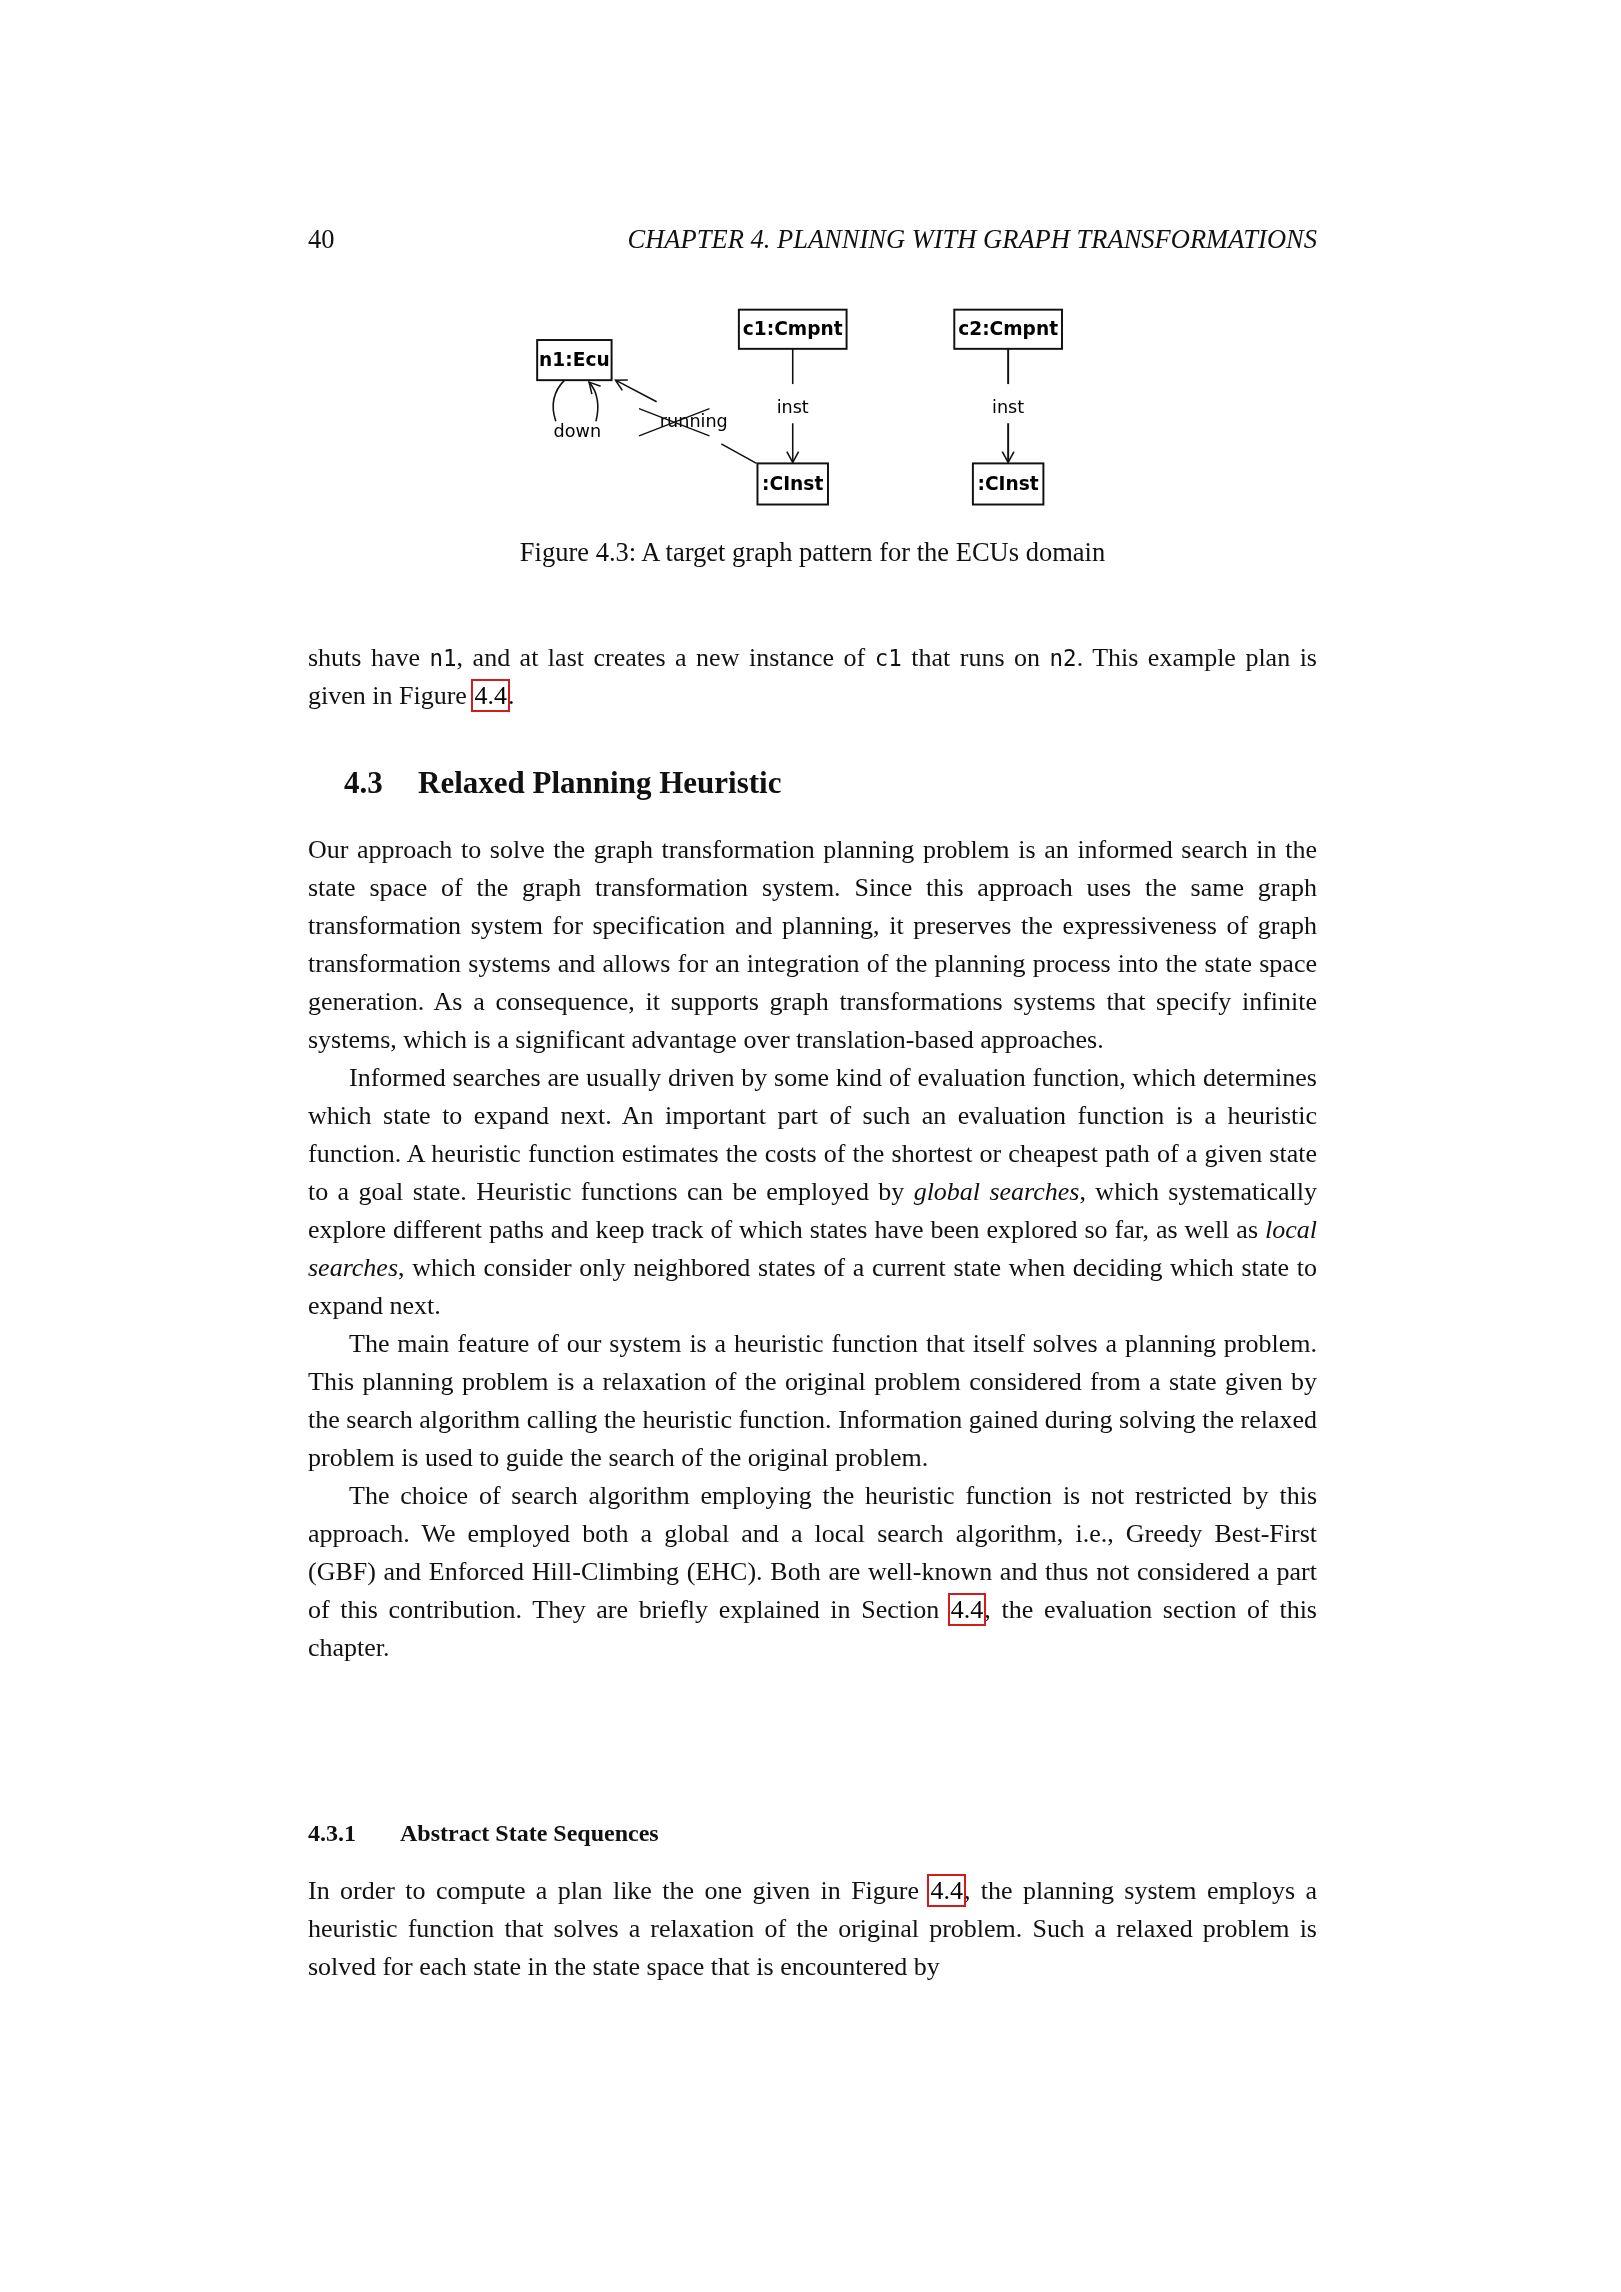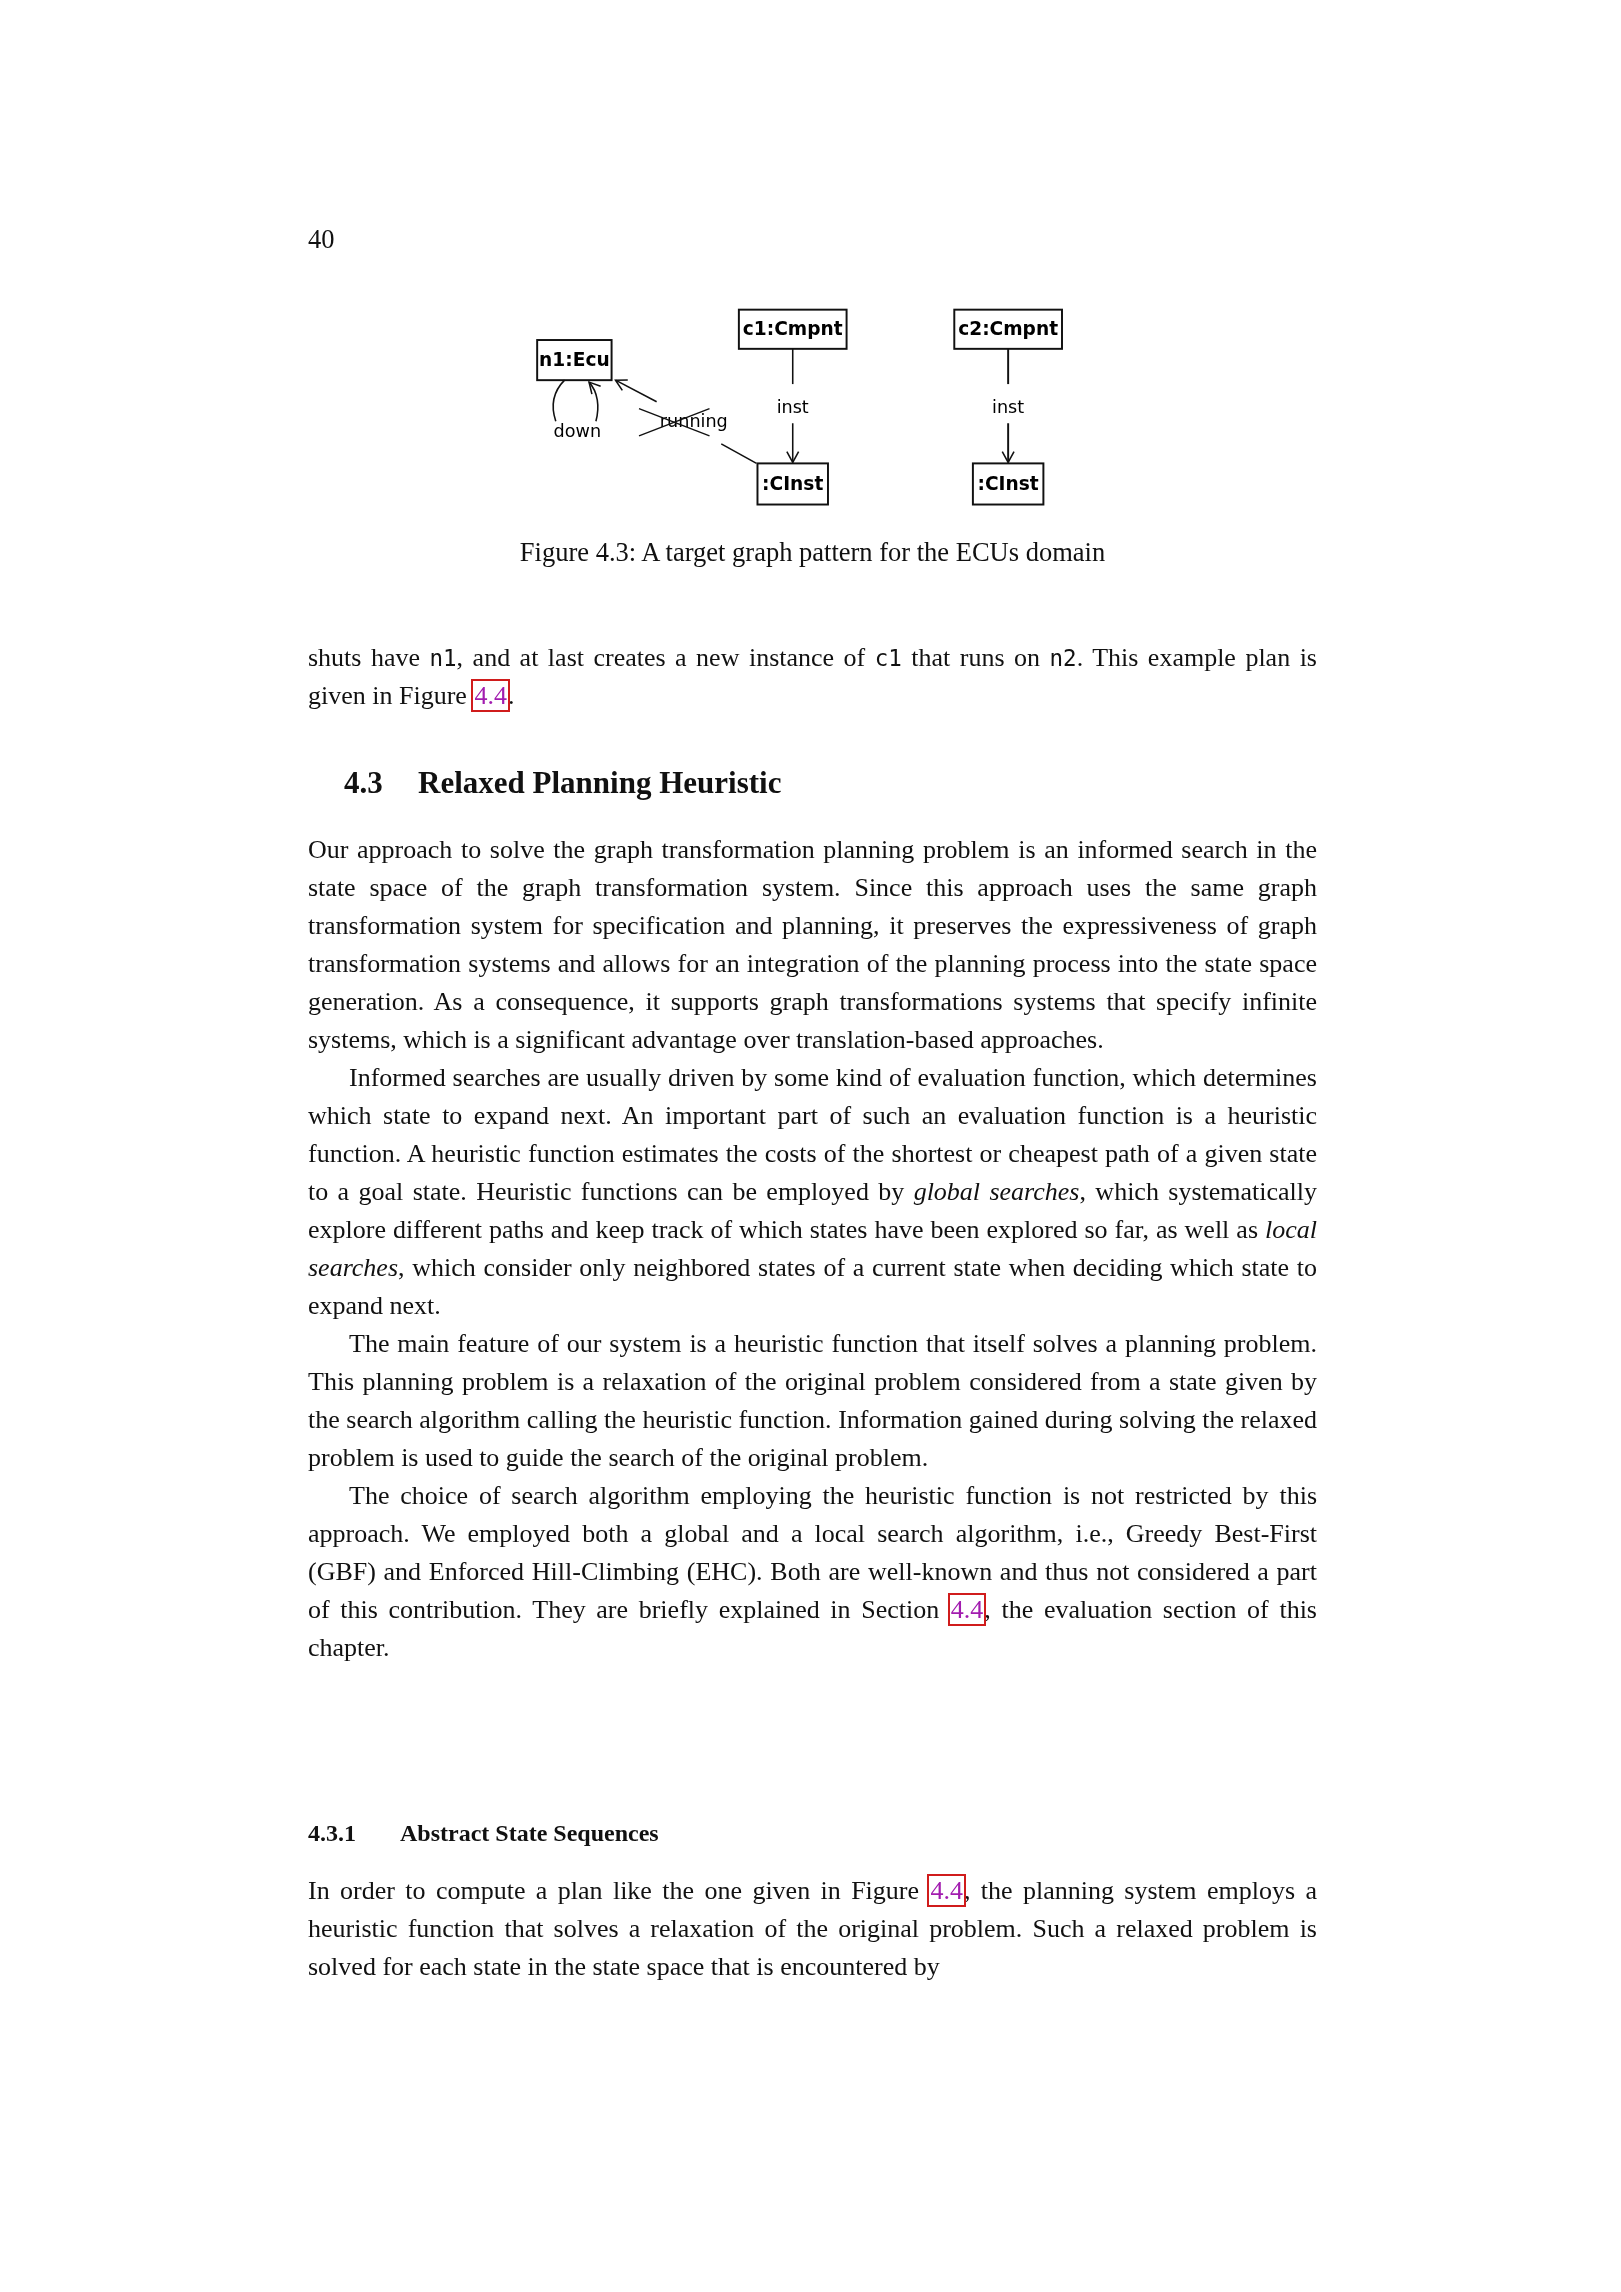--- a/index.html
+++ b/index.html
@@ -17,37 +17,38 @@
   .edge-label { font-family: "DejaVu Sans", sans-serif; font-size: 18px; }
 
   .caption { position: absolute; top: 534px; left: 308px; width: 1009px; text-align: center;
              font-size: 26.5px; line-height: 37px; }
 
   .text-block { position: absolute; left: 308px; width: 1009px; font-size: 26px; line-height: 38px;
                 text-align: justify; }
   .text-block p { margin: 0; }
   .text-block p.indent { text-indent: 41px; }
   .mono { font-family: "DejaVu Sans Mono", "Liberation Mono", monospace; font-size: 22.5px; }
-  .ref { outline: 2px solid #d01c1c; outline-offset: 0px; color: #a21caf; text-decoration: none; padding: 0 1px; }
+  .ref { outline: 2px solid #d01c1c; outline-offset: 0px; color: #000000; text-decoration: none; padding: 0 1px; }
   em { font-style: italic; }
 
   .section-heading { position: absolute; left: 308px; width: 1009px; font-weight: bold;
                      font-size: 31px; line-height: 39px; margin-left: 36px; }
   .section-heading .num { display: inline-block; width: 74px; }
   .subsection-heading { position: absolute; left: 308px; width: 1009px; font-weight: bold;
                         font-size: 24px; line-height: 37px; }
   .subsection-heading .num { display: inline-block; width: 92px; }
 </style>
 </head>
 <body>
 
 <div class="page">
 
   <div class="running-head">
     <span class="page-num">40</span>
+    <span class="chapter-title">CHAPTER 4.  PLANNING WITH GRAPH TRANSFORMATIONS</span>
   </div>
 
   <div class="figure">
     <svg width="549" height="235" viewBox="0 0 560 240">
       <defs>
         <marker id="arr" markerWidth="14" markerHeight="14" refX="12" refY="7" orient="auto" markerUnits="userSpaceOnUse">
           <path d="M1,1 L12,7 L1,13" fill="none" stroke="#111" stroke-width="1.6"></path>
         </marker>
       </defs>
 

